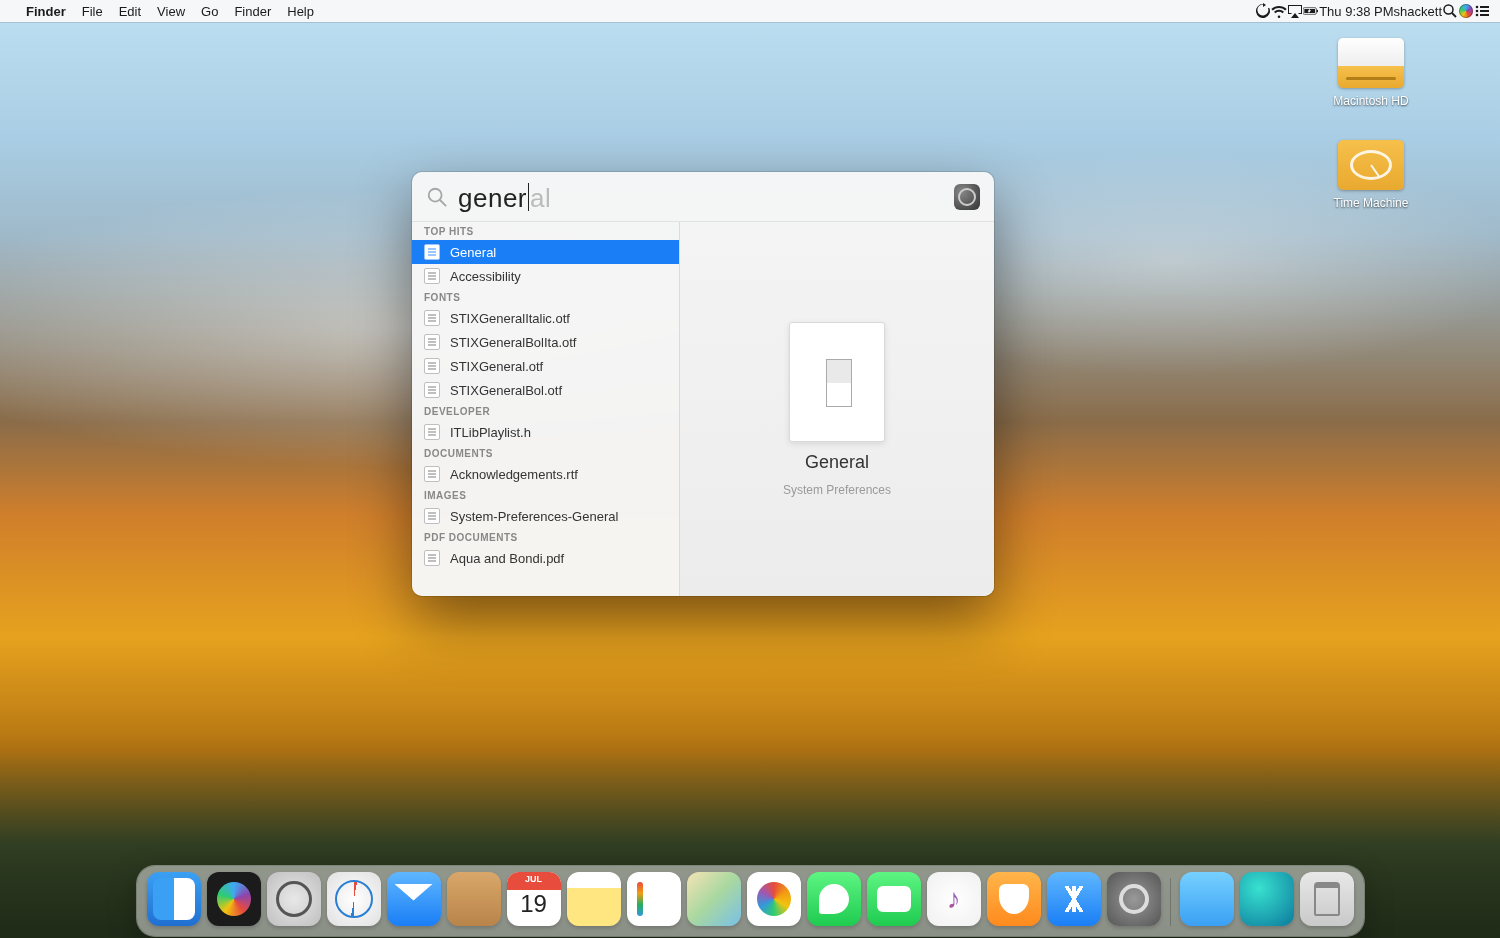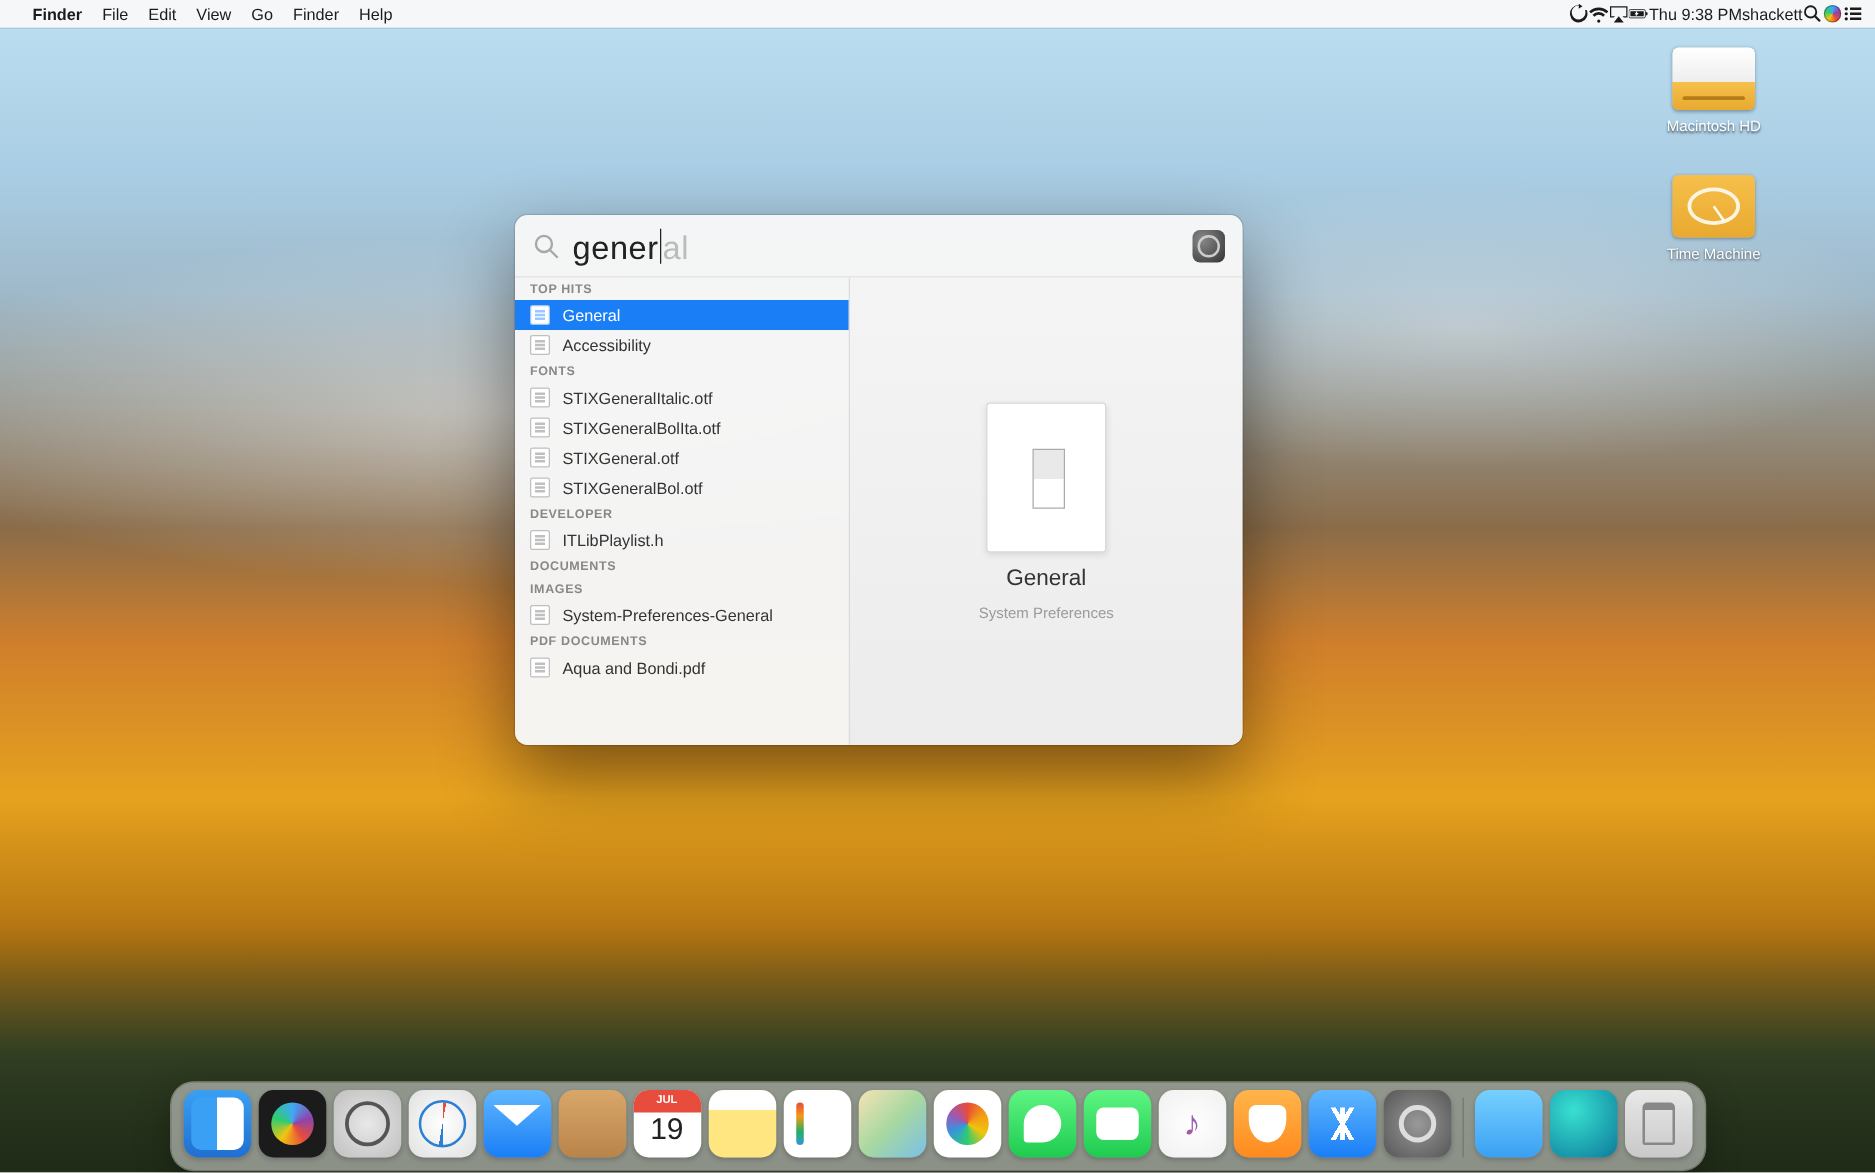--- a/index.html
+++ b/index.html
@@ -260,20 +260,24 @@
             <span>STIXGeneralBol.otf</span>
           </div>
 
         <div class="sp-sec">DEVELOPER</div>
         <div class="sp-item">
             <span class="fi"></span>
             <span>ITLibPlaylist.h</span>
           </div>
 
         <div class="sp-sec">DOCUMENTS</div>
+        <div class="sp-item">
+            <span class="fi"></span>
+            <span>Acknowledgements.rtf</span>
+          </div>
 
         <div class="sp-sec">IMAGES</div>
         <div class="sp-item">
             <span class="fi"></span>
             <span>System-Preferences-General</span>
           </div>
 
         <div class="sp-sec">PDF DOCUMENTS</div>
         <div class="sp-item">
             <span class="fi"></span>

